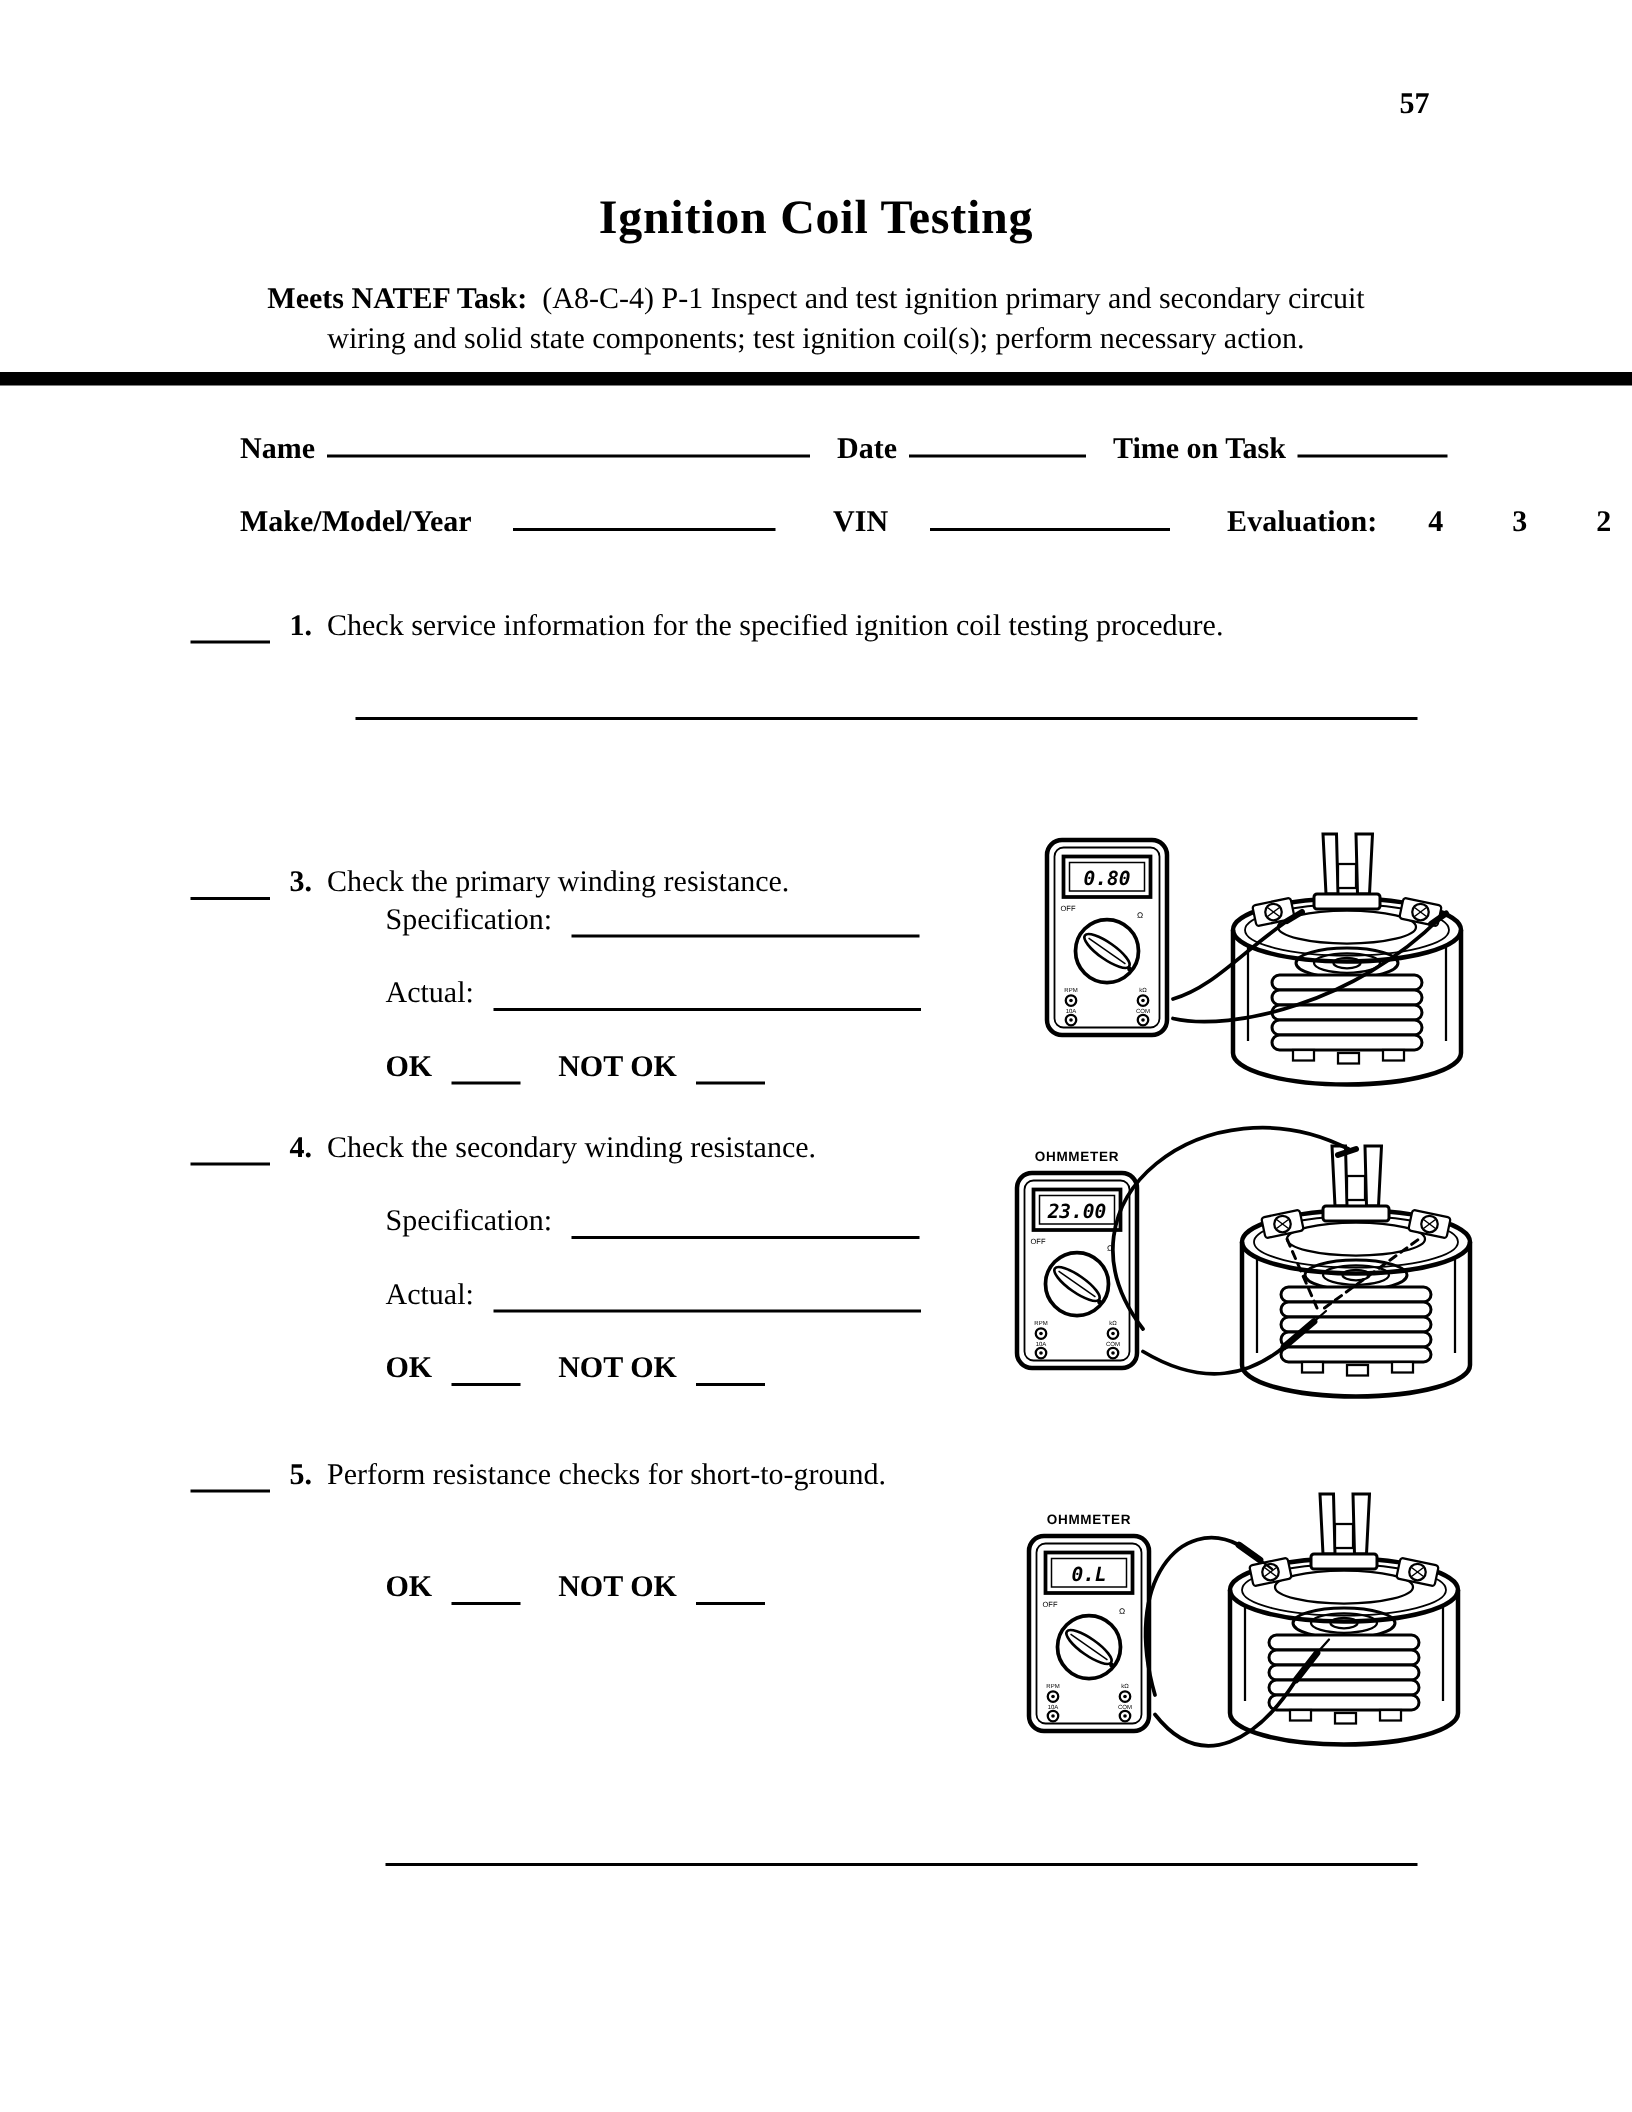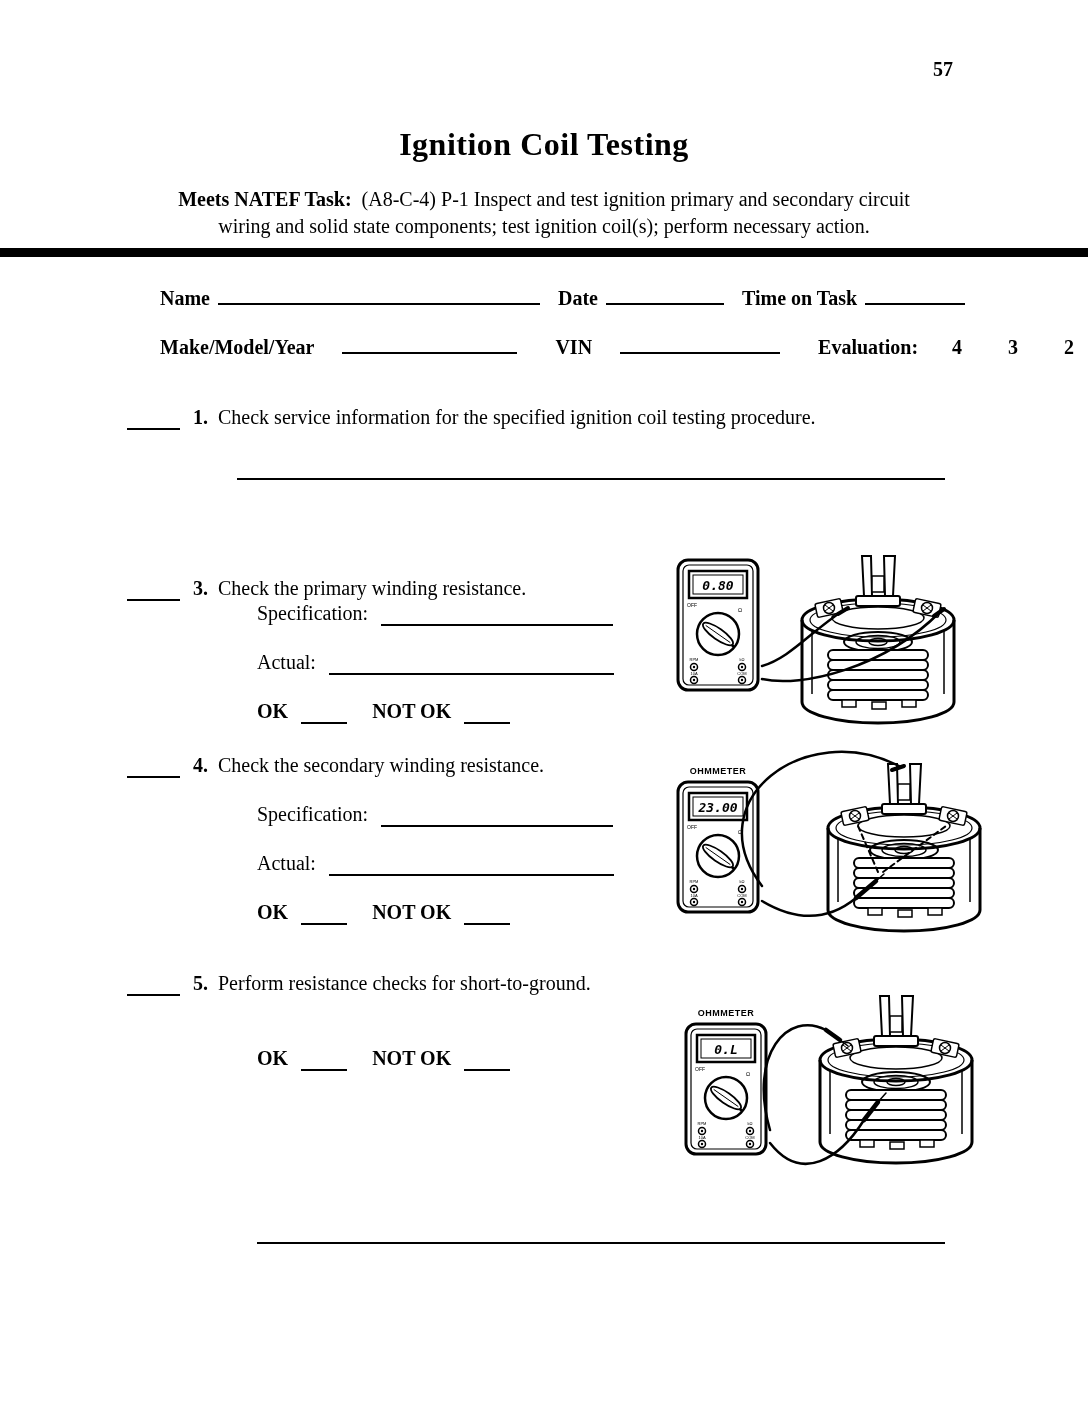--- a/index.html
+++ b/index.html
@@ -111,21 +111,21 @@
   </div>
   <div class="abs okline" style="top:1047px;">
     <span>OK</span>
     <span class="blank" style="width:46px;margin-left:8px;"></span>
     <span style="margin-left:20px;">NOT OK</span>
     <span class="blank" style="width:46px;margin-left:8px;"></span>
   </div>
 
   <div class="abs rule" style="left:257px;top:1222px;width:688px;"></div>
 
-  <div class="fig" style="left:658px;top:546px;text-align:center;">
+  <div class="fig" style="left:678px;top:546px;text-align:center;">
     <svg width="334" height="200" viewBox="0 0 334 200">
       <g transform="translate(20,14)" fill="none" stroke="#000">
         <rect x="0" y="0" width="80" height="130" rx="10" stroke-width="3"></rect>
         <rect x="5" y="5" width="70" height="120" rx="6" stroke-width="1.2"></rect>
         <rect x="11" y="11" width="58" height="27" stroke-width="2.5"></rect>
         <rect x="15" y="15" width="50" height="19" stroke-width="1"></rect>
         <text class="lcd" x="40" y="30" font-size="13" text-anchor="middle" fill="#000" stroke="none">0.80</text>
         <text x="9" y="47" font-size="5" fill="#000" stroke="none">OFF</text>
         <text x="60" y="52" font-size="5.5" fill="#000" stroke="none">Ω</text>
         <circle cx="40" cy="74" r="21" stroke-width="2.5"></circle>

